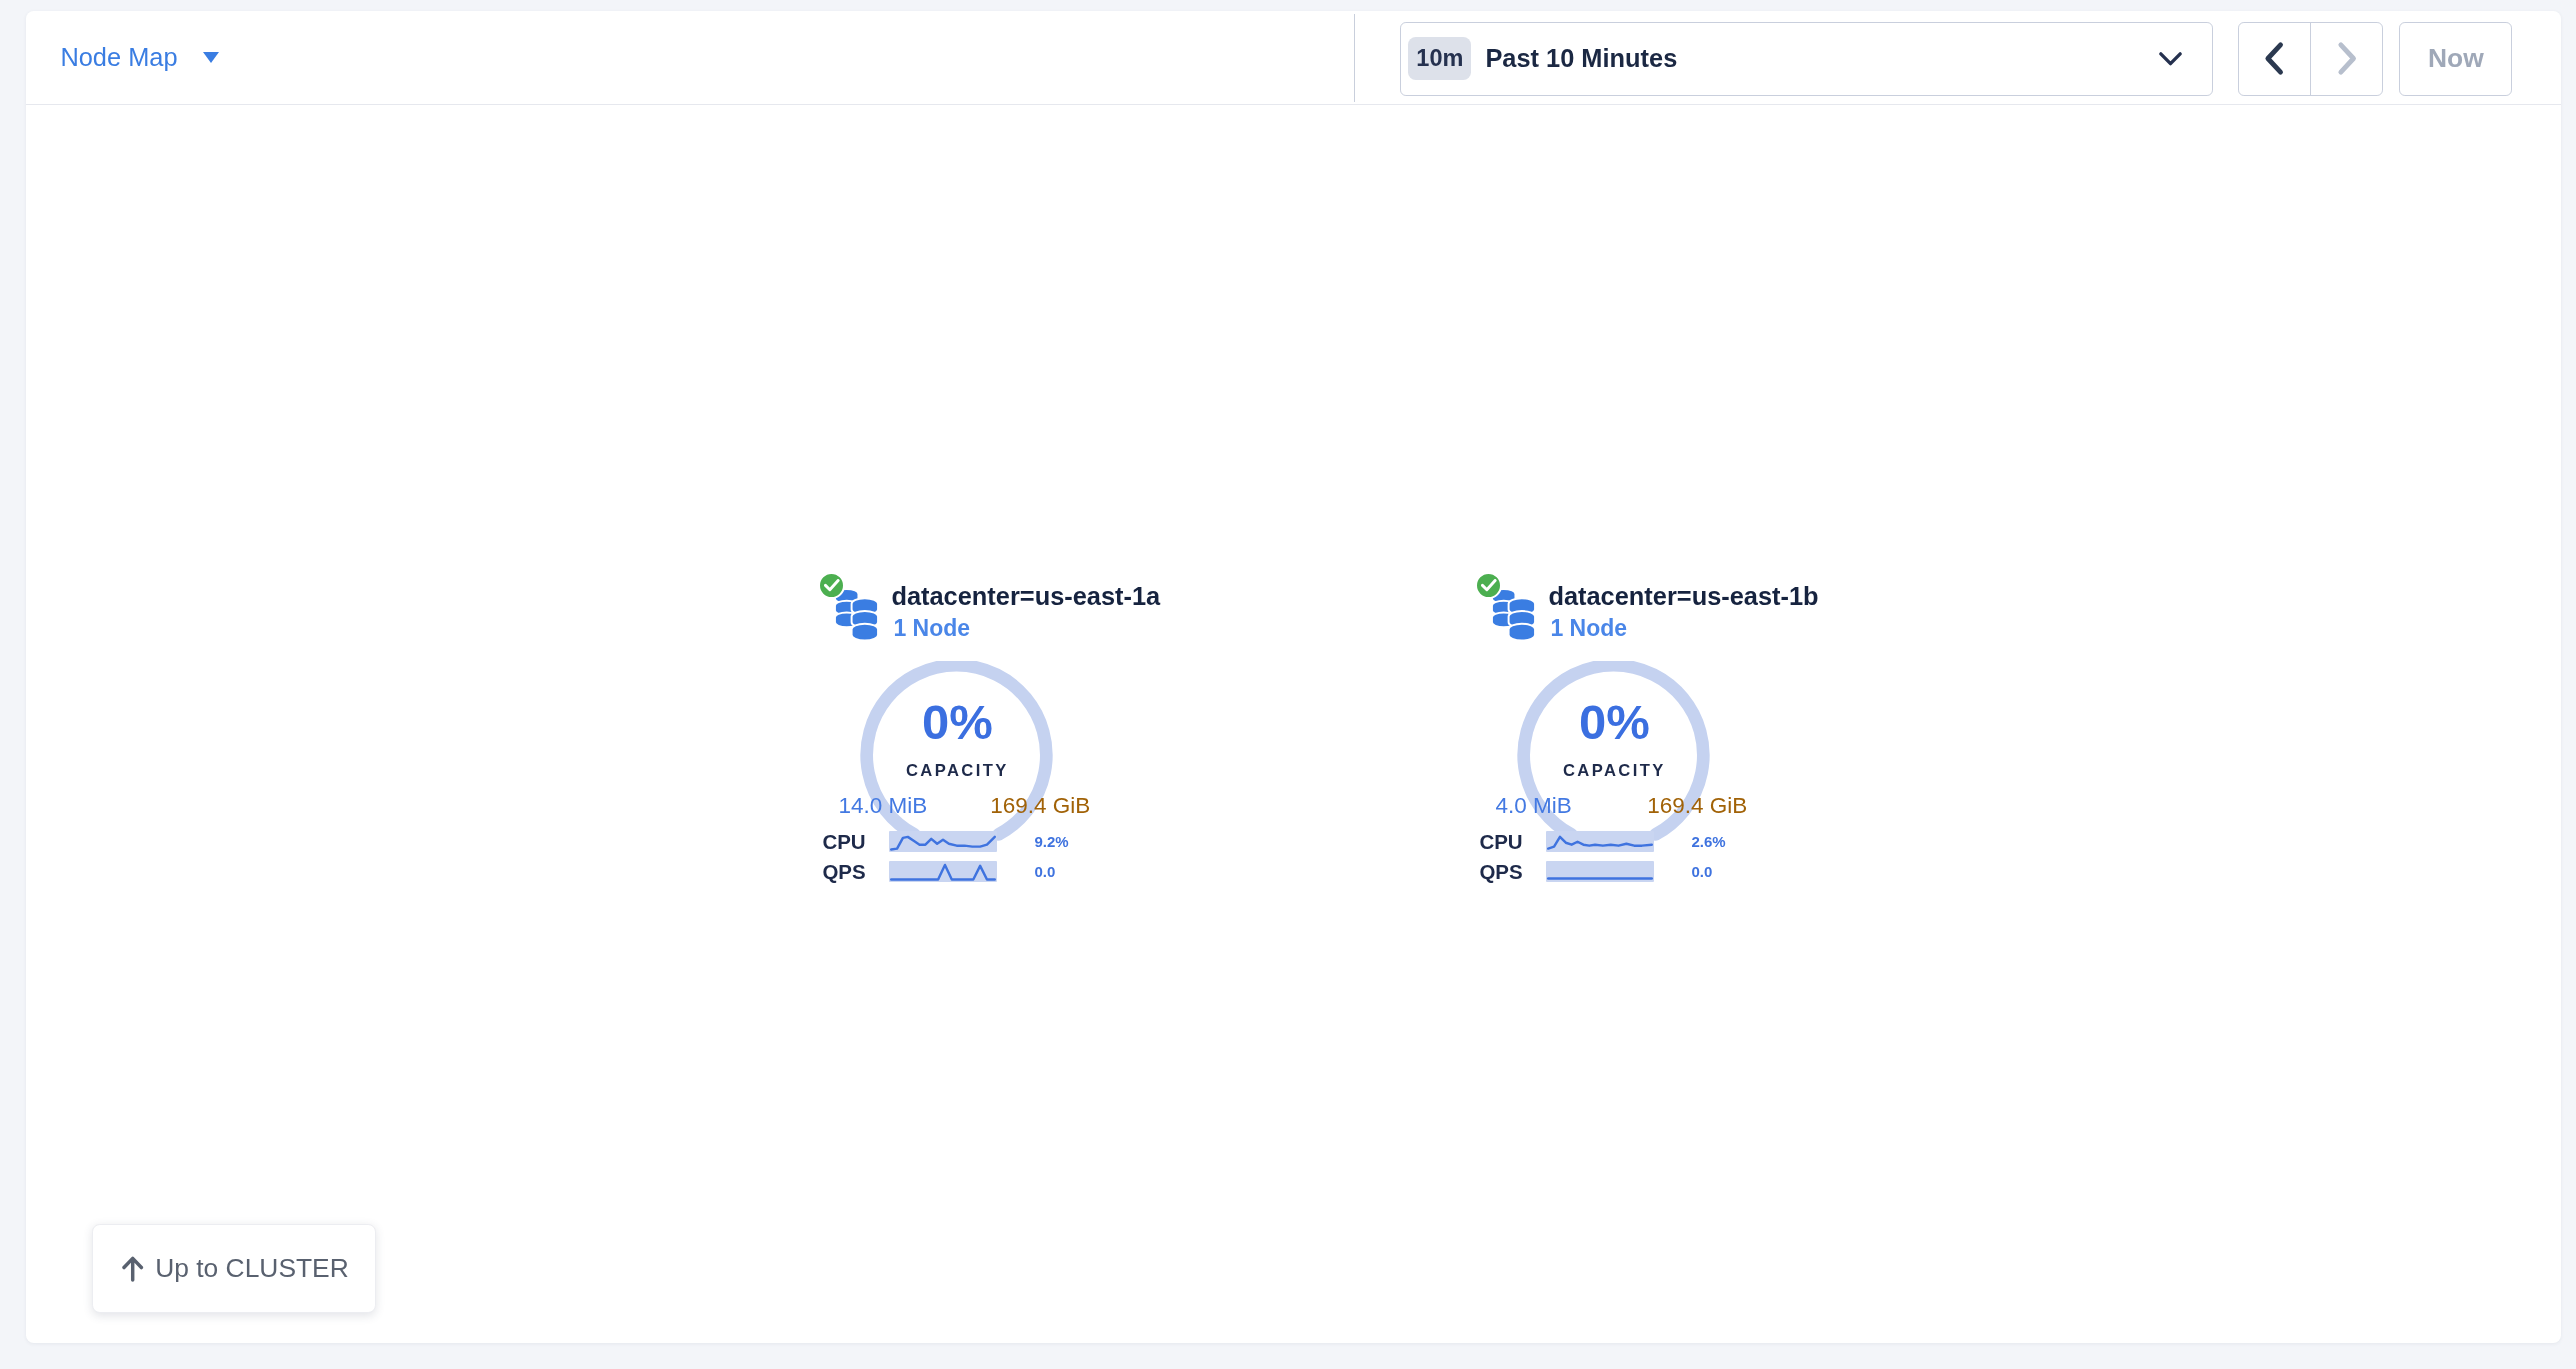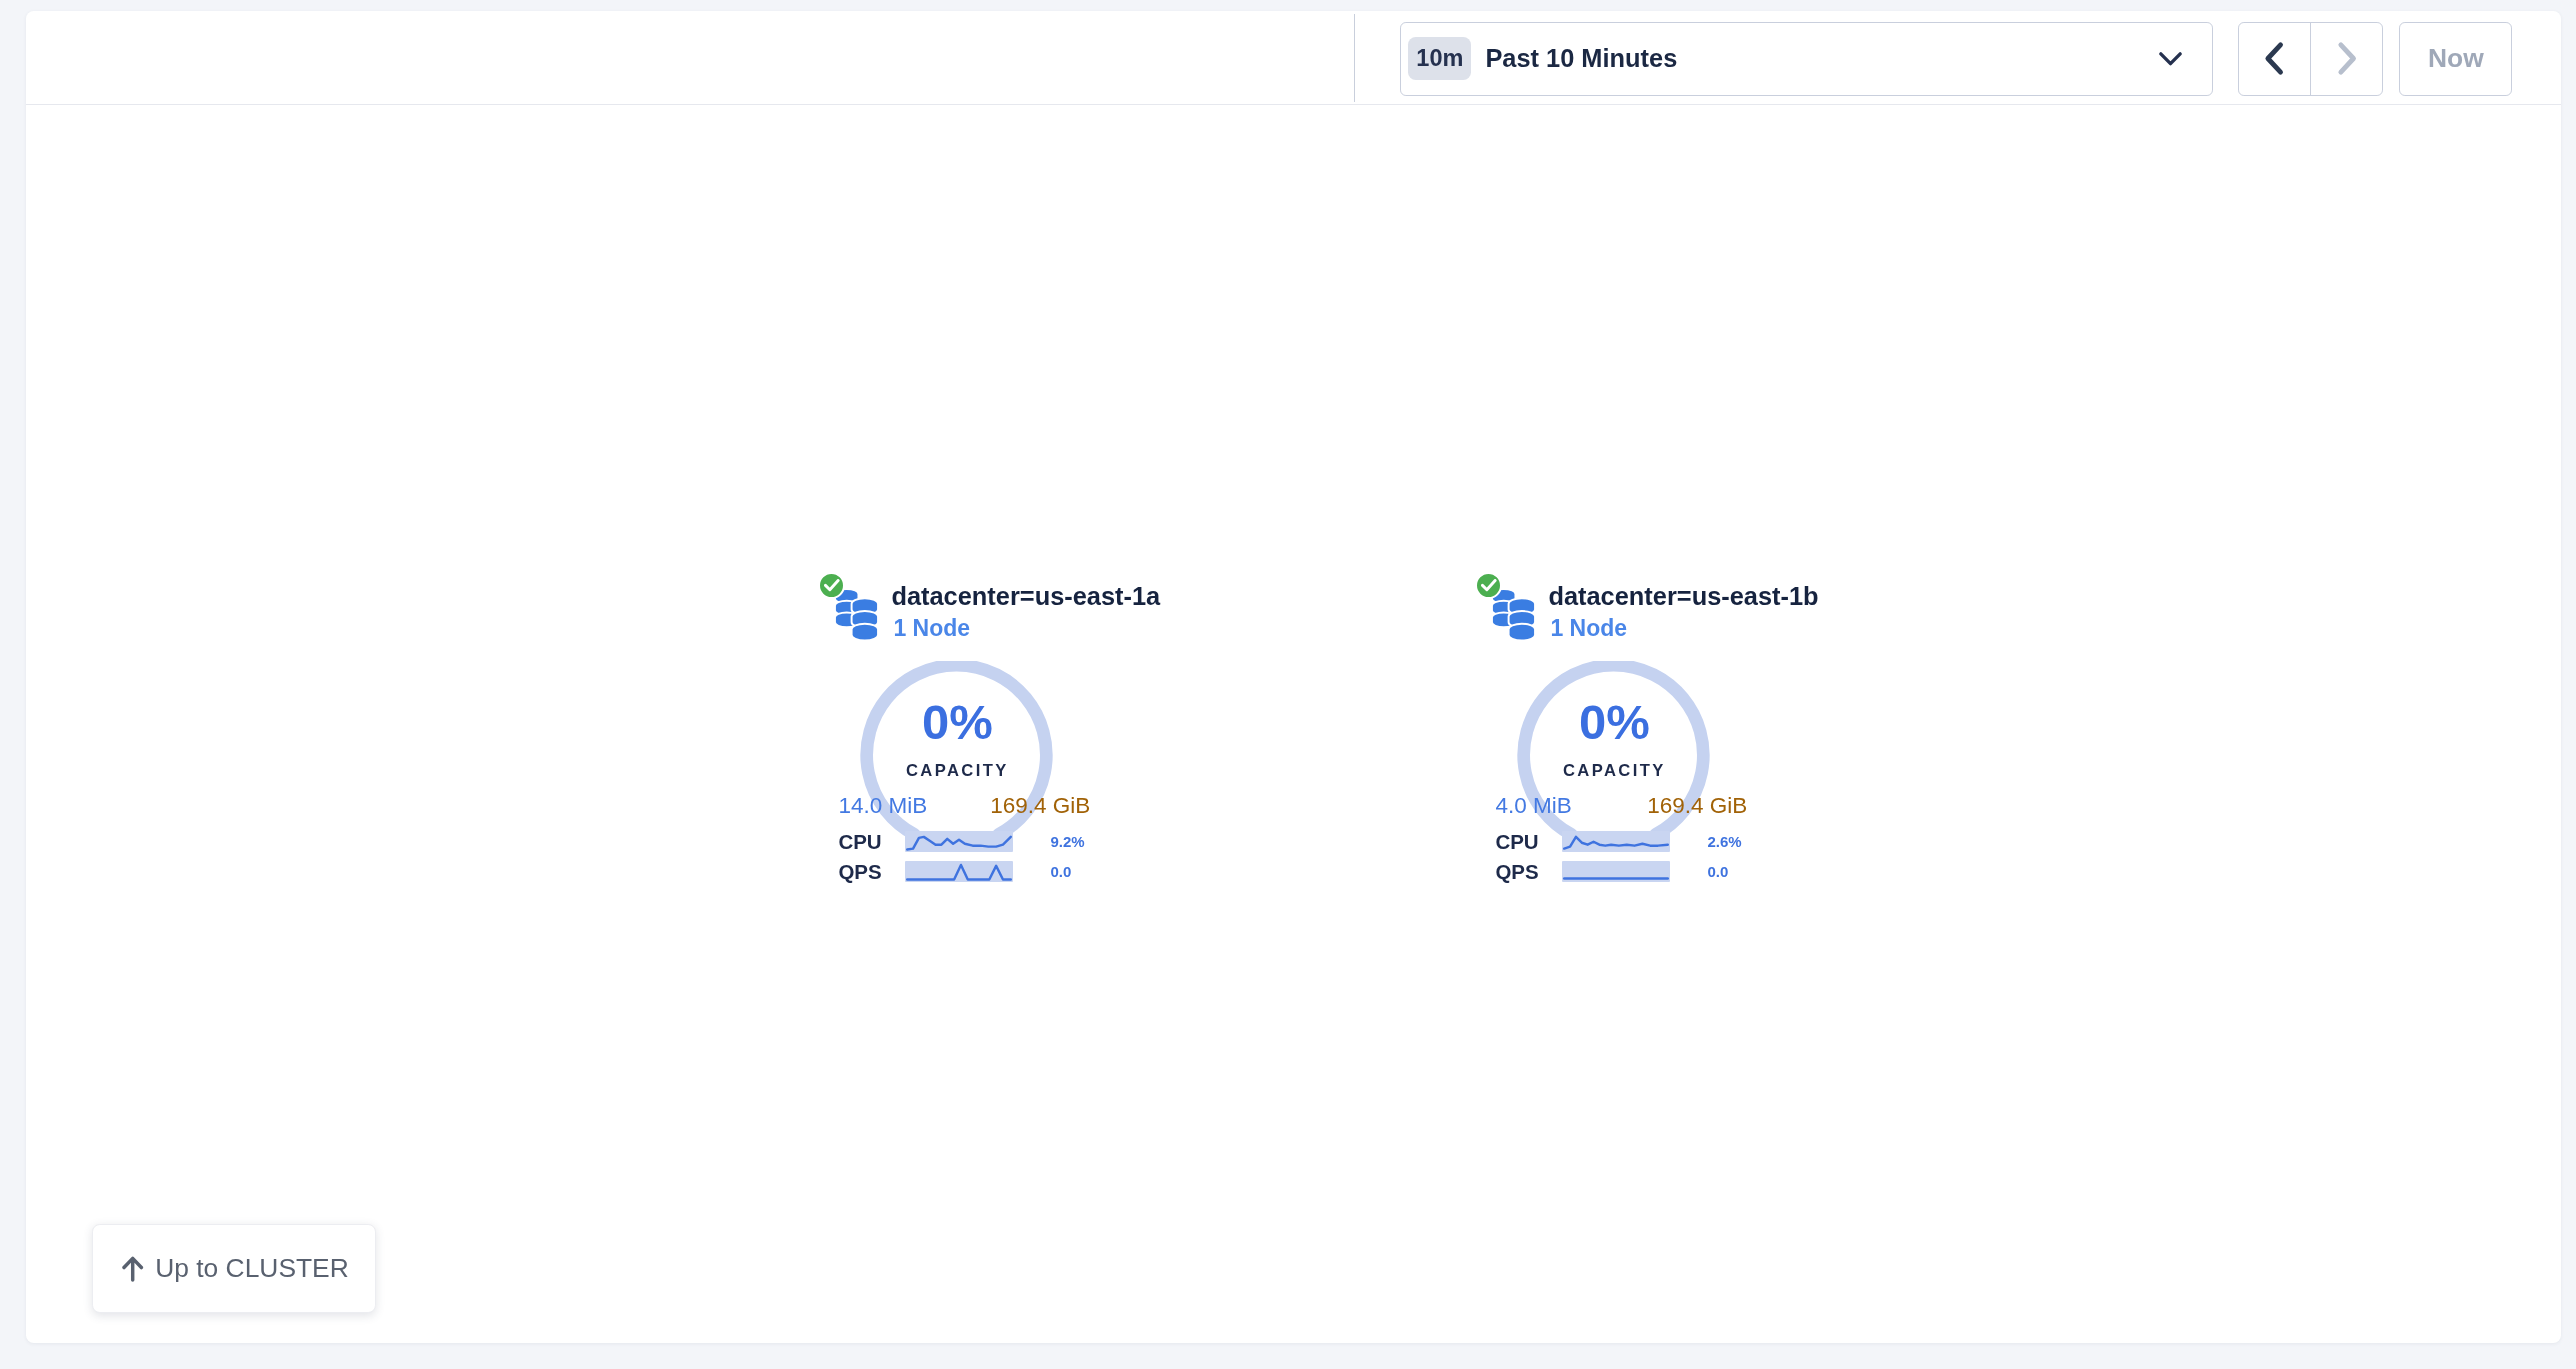--- a/index.html
+++ b/index.html
@@ -77,21 +77,21 @@
   .gauge-cap {
     position:absolute; left:0; top:189px; width:100%; text-align:center;
     font-size:16.6px; font-weight:700; letter-spacing:2.4px; color:#1E2A4A;
   }
   .cap-row {
     position:absolute; left:57px; top:221px; width:252px;
     display:flex; justify-content:space-between; font-size:22.5px; font-weight:500;
   }
   .cap-used  { color:#4379E2; }
   .cap-total { color:#a16207; }
-  .metric-row { position:absolute; left:57px; height:23.5px; display:flex; align-items:center; }
+  .metric-row { position:absolute; left:41px; height:23.5px; display:flex; align-items:center; }
   .metric-row.cpu { top:258px; }
   .metric-row.qps { top:288px; }
   .metric-label { width:67px; font-size:20.5px; font-weight:700; color:#1E2A4A; }
   .sparkbox { width:108px; height:21.5px; background:#C9D5F1; border-radius:1px; }
   .metric-value { margin-left:37px; font-size:15px; font-weight:700; color:#3F73DF; }
   
   .up-btn {
     position:absolute; left:66px; top:1213px; width:284px; height:89px;
     background:#fff; border:1px solid #ECEDF1; border-radius:7.8px;
     box-shadow:0 2.9px 9.8px rgba(60,64,90,0.14);
@@ -99,20 +99,24 @@
     font-size:26.4px; color:#59616F; cursor:pointer;
   }
 </style>
 </head>
 <body>
 
 <div class="panel">
 
   <div class="hdr">
 
+    <div class="view-sel">
+      <span class="lbl">Node Map</span>
+      <span class="caret-down"></span>
+    </div>
 
 
     <div class="hdr-divider"></div>
 
     <div class="time-select">
       <span class="time-badge">10m</span>
       <span class="time-label">Past 10 Minutes</span>
       <svg class="time-chevron" width="29" height="21.5" viewBox="0 0 30 22">
         <polyline points="5,6 15,16 25,6" fill="none" stroke="#25314F" stroke-width="3.5" stroke-linecap="round" stroke-linejoin="round"></polyline>
       </svg>

